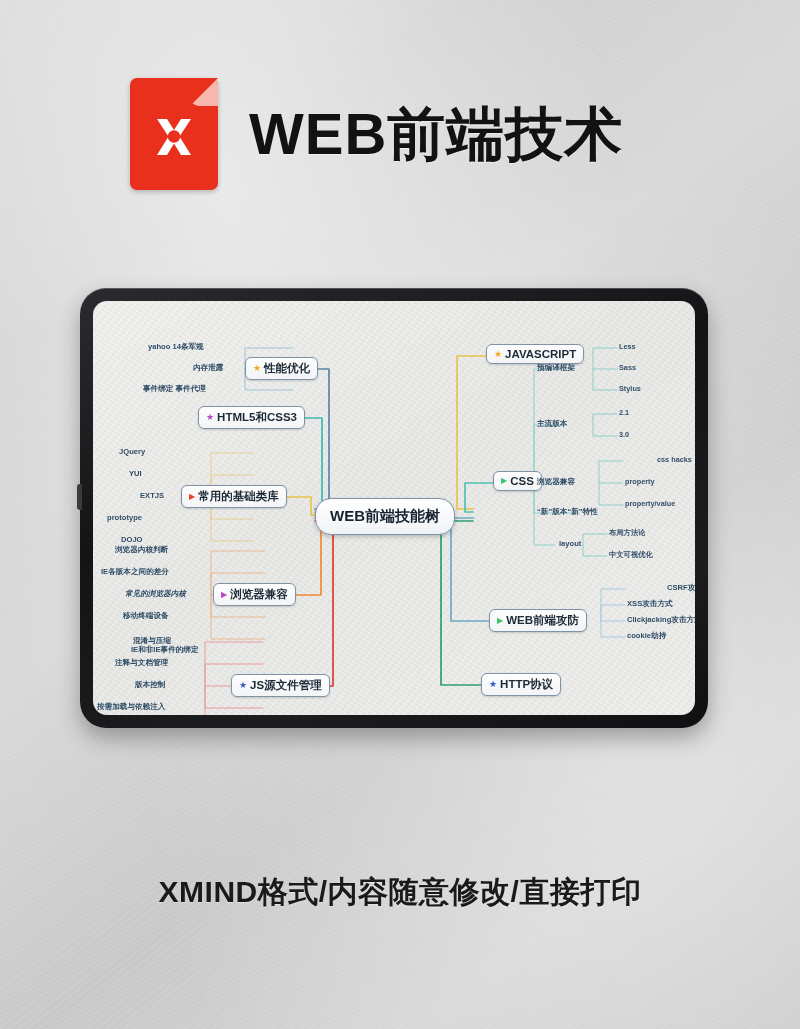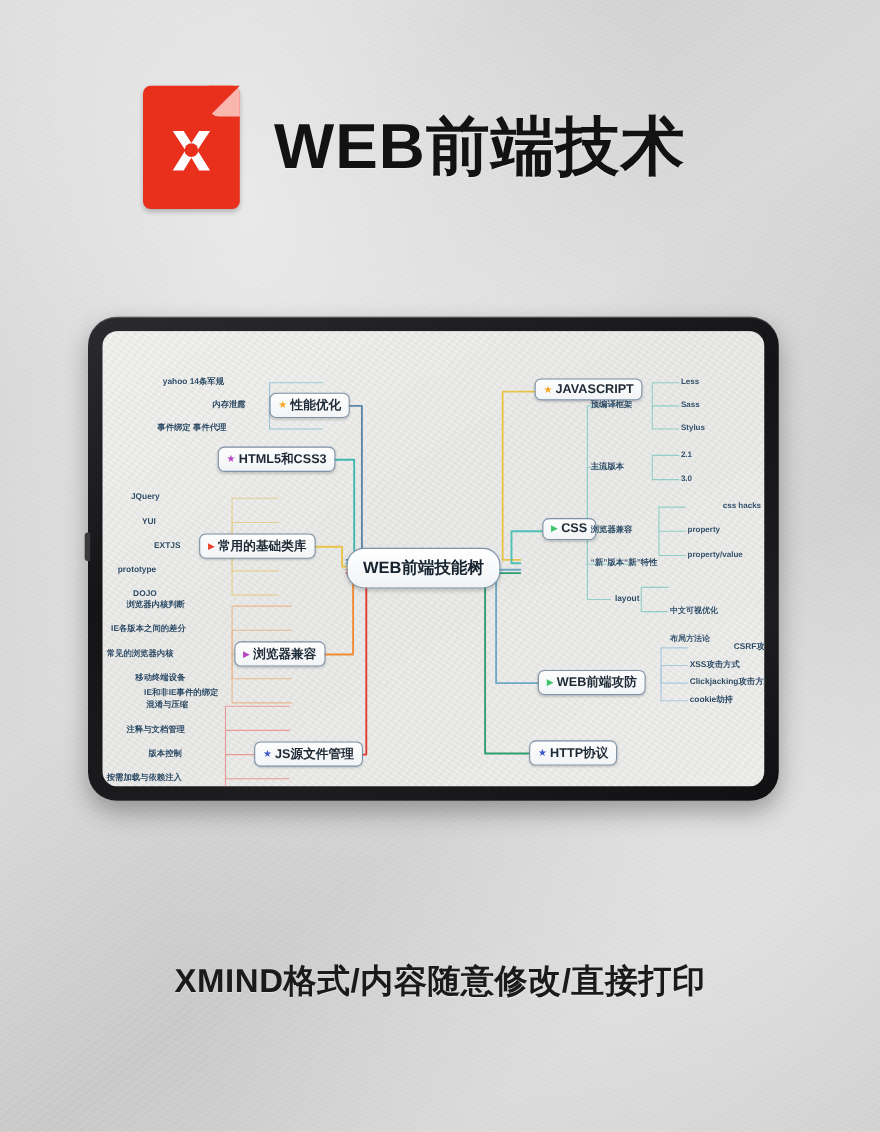--- a/index.html
+++ b/index.html
@@ -205,23 +205,23 @@
     <div class="node sub-node" style="left:28px;top:190px;padding-left:19px;">EXTJS</div>
     <div class="node sub-node" style="left:14px;top:212px;">prototype</div>
     <div class="node sub-node" style="left:28px;top:234px;">DOJO</div>
     <div class="node main-node" style="left:88px;top:184px;">
       <span class="tri" style="color:#e8422c">▶</span>
       <span>常用的基础类库</span>
     </div>
 
     <div class="node sub-node" style="left:22px;top:244px;">浏览器内核判断</div>
     <div class="node sub-node" style="left:8px;top:266px;">IE各版本之间的差分</div>
-    <div class="node sub-node" style="left:4px;top:288px;">常见的浏览器内核</div>
+    <div class="node sub-node" style="left:32px;top:288px;font-style:italic;">常见的浏览器内核</div>
     <div class="node sub-node" style="left:30px;top:310px;">移动终端设备</div>
-    <div class="node sub-node" style="left:10px;top:324px;padding-left:28px;">IE和非IE事件的绑定</div>
+    <div class="node sub-node" style="left:10px;top:344px;padding-left:28px;">IE和非IE事件的绑定</div>
     <div class="node main-node" style="left:120px;top:282px;">
       <span class="tri" style="color:#b845c4">▶</span>
       <span>浏览器兼容</span>
     </div>
 
     <div class="node sub-node" style="left:40px;top:335px;">混淆与压缩</div>
     <div class="node sub-node" style="left:22px;top:357px;">注释与文档管理</div>
     <div class="node sub-node" style="left:42px;top:379px;">版本控制</div>
     <div class="node sub-node" style="left:4px;top:401px;">按需加载与依赖注入</div>
 
@@ -249,21 +249,21 @@
     <div class="node sub2-node" style="left:526px;top:129px;">3.0</div>
 
     <div class="node sub-node" style="left:444px;top:176px;">浏览器兼容</div>
     <div class="node sub2-node" style="left:532px;top:154px;padding-left:32px;">css hacks</div>
     <div class="node sub2-node" style="left:532px;top:176px;">property</div>
     <div class="node sub2-node" style="left:532px;top:198px;">property/value</div>
 
     <div class="node sub-node" style="left:444px;top:206px;">“新”版本“新”特性</div>
 
     <div class="node sub-node" style="left:444px;top:238px;padding-left:22px;">layout</div>
-    <div class="node sub2-node" style="left:516px;top:227px;margin-top:48px;">布局方法论</div>
+    <div class="node sub2-node" style="left:516px;top:227px;">布局方法论</div>
     <div class="node sub2-node" style="left:516px;top:249px;">中文可视优化</div>
 
     <div class="node main-node" style="left:396px;top:308px;">
       <span class="tri" style="color:#3ec46a">▶</span>
       <span>WEB前端攻防</span>
     </div>
     <div class="node sub-node" style="left:534px;top:282px;margin-left:40px;">CSRF攻击方式</div>
     <div class="node sub-node" style="left:534px;top:298px;">XSS攻击方式</div>
     <div class="node sub-node" style="left:534px;top:314px;">Clickjacking攻击方式</div>
     <div class="node sub-node" style="left:534px;top:330px;">cookie劫持</div>

